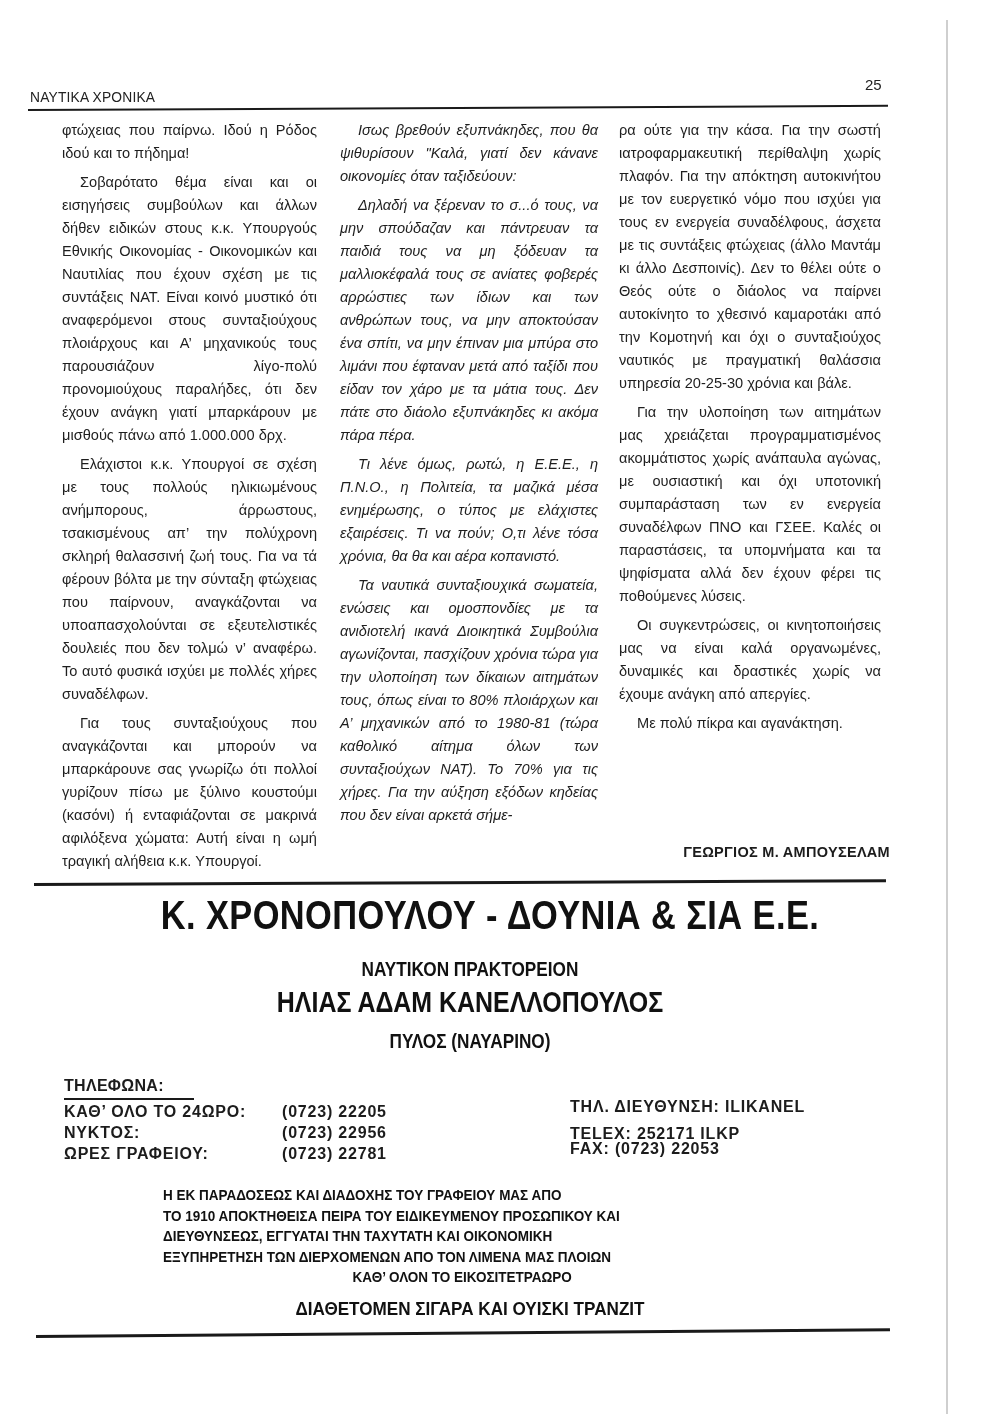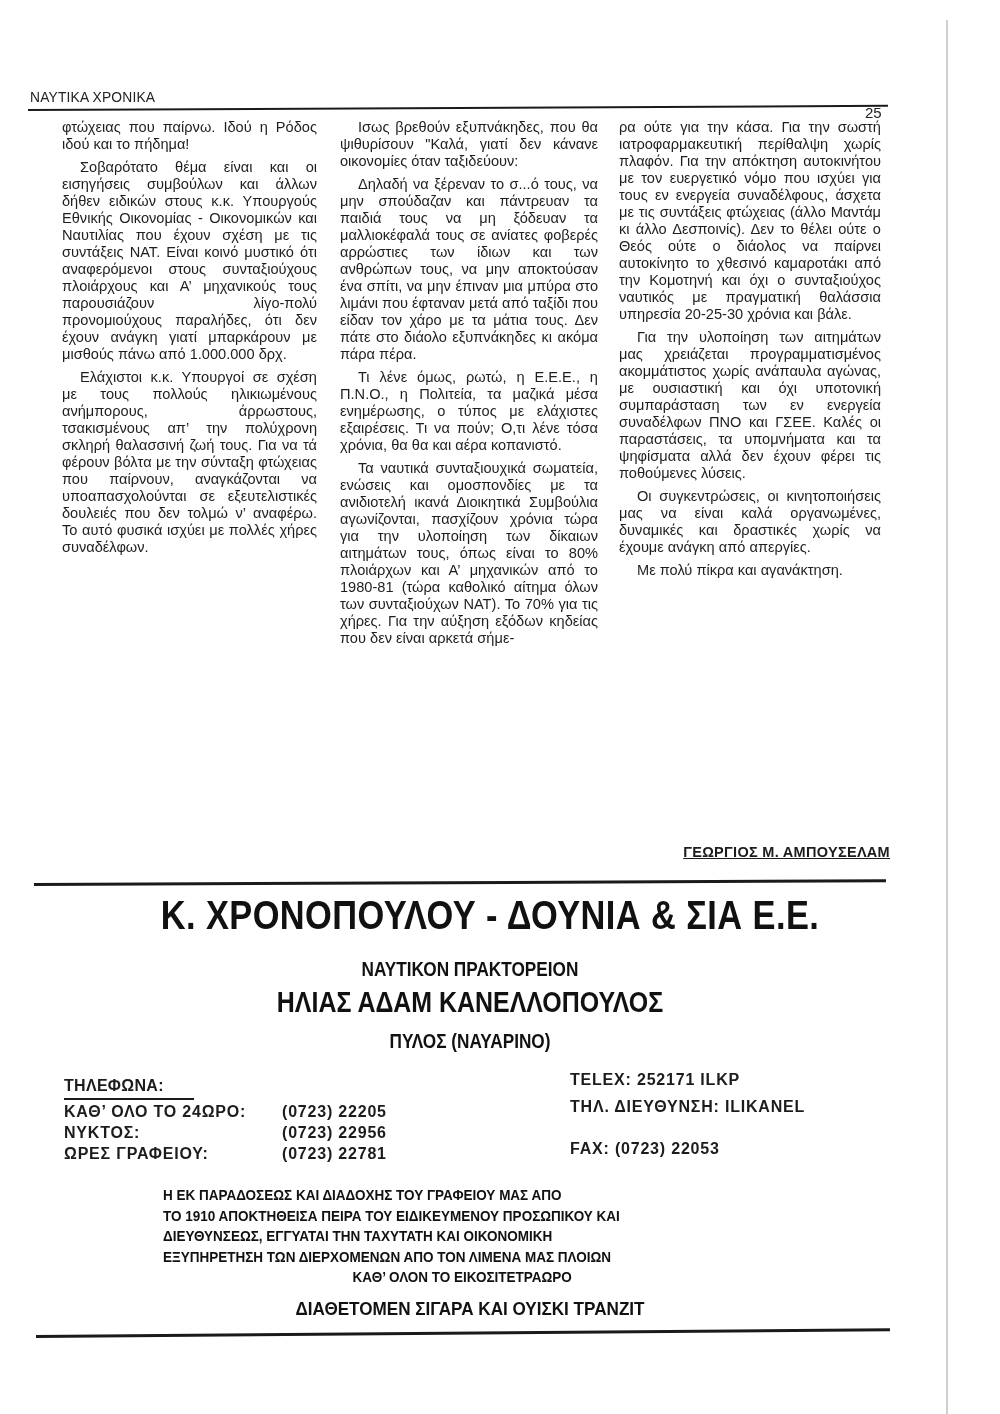--- a/index.html
+++ b/index.html
@@ -2,35 +2,35 @@
 <html><head>
 <meta charset="utf-8">
 <style>
   html, body { margin: 0; padding: 0; }
   body {
     width: 1000px; height: 1414px; background: #ffffff; position: relative; overflow: hidden;
     font-family: "Liberation Sans", "DejaVu Sans", sans-serif; color: #1c1c1c;
   }
   .page-edge { position: absolute; left: 946px; top: 20px; width: 2px; height: 1394px; background: #cfcfcf; }
   .running-head { position: absolute; left: 30px; top: 88px; font-size: 15px; letter-spacing: 0.2px; color: #222; transform: scaleX(0.92); transform-origin: left; }
-  .page-number { position: absolute; left: 865px; top: 76px; font-size: 15px; color: #222; margin-top: 28px; }
+  .page-number { position: absolute; left: 865px; top: 76px; font-size: 15px; color: #222; }
   .rule { position: absolute; height: 2px; background: #1a1a1a; }
   .rule.top { left: 28px; top: 109px; width: 860px; transform: rotate(-0.28deg); transform-origin: left; }
   .rule.mid { left: 34px; top: 883px; width: 852px; transform: rotate(-0.25deg); transform-origin: left; height: 3px; }
   .rule.bot { left: 36px; top: 1335px; width: 854px; transform: rotate(-0.45deg); transform-origin: left; height: 3px; }
   .rule.phones { left: 64px; top: 1098px; width: 130px; height: 1.5px; }
 
-  .column { position: absolute; top: 119px; font-size: 14.6px; line-height: 17px; text-align: justify; color: #1e1e1e; }
+  .column { position: absolute; top: 119px; font-size: 14.6px; line-height: 23px; text-align: justify; color: #1e1e1e; }
   .col1 { left: 62px; width: 255px; }
-  .col2 { left: 340px; width: 258px; }
+  .col2 { left: 340px; width: 258px; font-style: italic; }
   .col3 { left: 619px; width: 262px; }
   .column p { margin: 0 0 6px 0; text-indent: 18px; hyphens: manual; }
   .column p.cont { text-indent: 0; }
   .column p.closing { text-indent: 18px; }
-  .signature { position: absolute; left: 640px; top: 844px; width: 250px; text-align: right; font-weight: bold; font-size: 14.5px; letter-spacing: 0.3px; text-decoration: underline; }
+  .signature { position: absolute; left: 640px; top: 844px; width: 250px; text-align: right; font-weight: bold; font-size: 14.5px; letter-spacing: 0.3px; }
 
   .ad-company { position: absolute; left: 50px; top: 893px; width: 880px; text-align: center; font-weight: bold; font-size: 40px; letter-spacing: 0.5px; transform: scaleX(0.86); transform-origin: center; color: #111; }
   .ad-sub1 { position: absolute; left: 0; top: 958px; width: 940px; text-align: center; font-weight: bold; font-size: 20px; transform: scaleX(0.86); color: #111; }
   .ad-sub2 { position: absolute; left: 0; top: 986px; width: 940px; text-align: center; font-weight: bold; font-size: 29px; transform: scaleX(0.86); color: #111; }
   .ad-sub3 { position: absolute; left: 0; top: 1030px; width: 940px; text-align: center; font-weight: bold; font-size: 20px; transform: scaleX(0.86); color: #111; }
 
   .phones-title { position: absolute; left: 64px; top: 1077px; font-weight: bold; font-size: 16px; letter-spacing: 0.3px; }
   .phone-row { position: absolute; left: 64px; font-weight: bold; font-size: 16px; letter-spacing: 0.8px; }
   .phone-row .lbl { display: inline-block; width: 218px; }
   .contact { position: absolute; left: 570px; font-weight: bold; font-size: 16px; letter-spacing: 0.8px; }
@@ -46,20 +46,21 @@
 <div class="page-edge"></div>
 
 <div class="running-head">ΝΑΥΤΙΚΑ ΧΡΟΝΙΚΑ</div>
 <div class="page-number">25</div>
 <div class="rule top"></div>
 
 <div class="column col1">
   <p class="cont">φτώχειας που παίρνω. Ιδού η Ρόδος ιδού και το πήδημα!</p>
   <p>Σοβαρότατο θέμα είναι και οι εισηγήσεις συμβούλων και άλλων δήθεν ειδικών στους κ.κ. Υπουργούς Εθνικής Οικονομίας - Οικονομικών και Ναυτιλίας που έχουν σχέση με τις συντάξεις ΝΑΤ. Είναι κοινό μυστικό ότι αναφερόμενοι στους συνταξιούχους πλοιάρχους και Α’ μηχανικούς τους παρουσιάζουν λίγο-πολύ προνομιούχους παραλήδες, ότι δεν έχουν ανάγκη γιατί μπαρκάρουν με μισθούς πάνω από 1.000.000 δρχ.</p>
   <p>Ελάχιστοι κ.κ. Υπουργοί σε σχέση με τους πολλούς ηλικιωμένους ανήμπορους, άρρωστους, τσακισμένους απ’ την πολύχρονη σκληρή θαλασσινή ζωή τους. Για να τά φέρουν βόλτα με την σύνταξη φτώχειας που παίρνουν, αναγκάζονται να υποαπασχολούνται σε εξευτελιστικές δουλειές που δεν τολμώ ν’ αναφέρω. Το αυτό φυσικά ισχύει με πολλές χήρες συναδέλφων.</p>
+  <p>Για τους συνταξιούχους που αναγκάζονται και μπορούν να μπαρκάρουνε σας γνωρίζω ότι πολλοί γυρίζουν πίσω με ξύλινο κουστούμι (κασόνι) ή ενταφιάζονται σε μακρινά αφιλόξενα χώματα: Αυτή είναι η ωμή τραγική αλήθεια κ.κ. Υπουργοί.</p>
 </div>
 
 <div class="column col2">
   <p>Ισως βρεθούν εξυπνάκηδες, που θα ψιθυρίσουν "Καλά, γιατί δεν κάνανε οικονομίες όταν ταξιδεύουν:</p>
   <p>Δηλαδή να ξέρεναν το σ...ό τους, να μην σπούδαζαν και πάντρευαν τα παιδιά τους να μη ξόδευαν τα μαλλιοκέφαλά τους σε ανίατες φοβερές αρρώστιες των ίδιων και των ανθρώπων τους, να μην αποκτούσαν ένα σπίτι, να μην έπιναν μια μπύρα στο λιμάνι που έφταναν μετά από ταξίδι που είδαν τον χάρο με τα μάτια τους. Δεν πάτε στο διάολο εξυπνάκηδες κι ακόμα πάρα πέρα.</p>
   <p>Τι λένε όμως, ρωτώ, η Ε.Ε.Ε., η Π.Ν.Ο., η Πολιτεία, τα μαζικά μέσα ενημέρωσης, ο τύπος με ελάχιστες εξαιρέσεις. Τι να πούν; Ο,τι λένε τόσα χρόνια, θα θα και αέρα κοπανιστό.</p>
   <p>Τα ναυτικά συνταξιουχικά σωματεία, ενώσεις και ομοσπονδίες με τα ανιδιοτελή ικανά Διοικητικά Συμβούλια αγωνίζονται, πασχίζουν χρόνια τώρα για την υλοποίηση των δίκαιων αιτημάτων τους, όπως είναι το 80% πλοιάρχων και Α’ μηχανικών από το 1980-81 (τώρα καθολικό αίτημα όλων των συνταξιούχων ΝΑΤ). Το 70% για τις χήρες. Για την αύξηση εξόδων κηδείας που δεν είναι αρκετά σήμε-</p>
 </div>
 
 <div class="column col3">
@@ -86,21 +87,21 @@
     <span class="lbl">ΚΑΘ’ ΟΛΟ ΤΟ 24ΩΡΟ:</span><span>(0723) 22205</span>
   </div>
   <div class="phone-row" style="top:1124px">
     <span class="lbl">ΝΥΚΤΟΣ:</span><span>(0723) 22956</span>
   </div>
   <div class="phone-row" style="top:1145px">
     <span class="lbl">ΩΡΕΣ ΓΡΑΦΕΙΟΥ:</span><span>(0723) 22781</span>
   </div>
 
   <div class="contact" style="top:1098px">ΤΗΛ. ΔΙΕΥΘΥΝΣΗ: ILIKANEL</div>
-  <div class="contact" style="top:1071px">TELEX: 252171 ILKP</div>
+  <div class="contact" style="top:1125px">TELEX: 252171 ILKP</div>
   <div class="contact" style="top:1140px">FAX: (0723) 22053</div>
 
   <div class="ad-body">
     <span class="ln">Η ΕΚ ΠΑΡΑΔΟΣΕΩΣ ΚΑΙ ΔΙΑΔΟΧΗΣ ΤΟΥ ΓΡΑΦΕΙΟΥ ΜΑΣ ΑΠΟ</span>
     <span class="ln">ΤΟ 1910 ΑΠΟΚΤΗΘΕΙΣΑ ΠΕΙΡΑ ΤΟΥ ΕΙΔΙΚΕΥΜΕΝΟΥ ΠΡΟΣΩΠΙΚΟΥ ΚΑΙ</span>
     <span class="ln">ΔΙΕΥΘΥΝΣΕΩΣ, ΕΓΓΥΑΤΑΙ ΤΗΝ ΤΑΧΥΤΑΤΗ ΚΑΙ ΟΙΚΟΝΟΜΙΚΗ</span>
     <span class="ln">ΕΞΥΠΗΡΕΤΗΣΗ ΤΩΝ ΔΙΕΡΧΟΜΕΝΩΝ ΑΠΟ ΤΟΝ ΛΙΜΕΝΑ ΜΑΣ ΠΛΟΙΩΝ</span>
     <span class="ln center">ΚΑΘ’ ΟΛΟΝ ΤΟ ΕΙΚΟΣΙΤΕΤΡΑΩΡΟ</span>
   </div>
 

